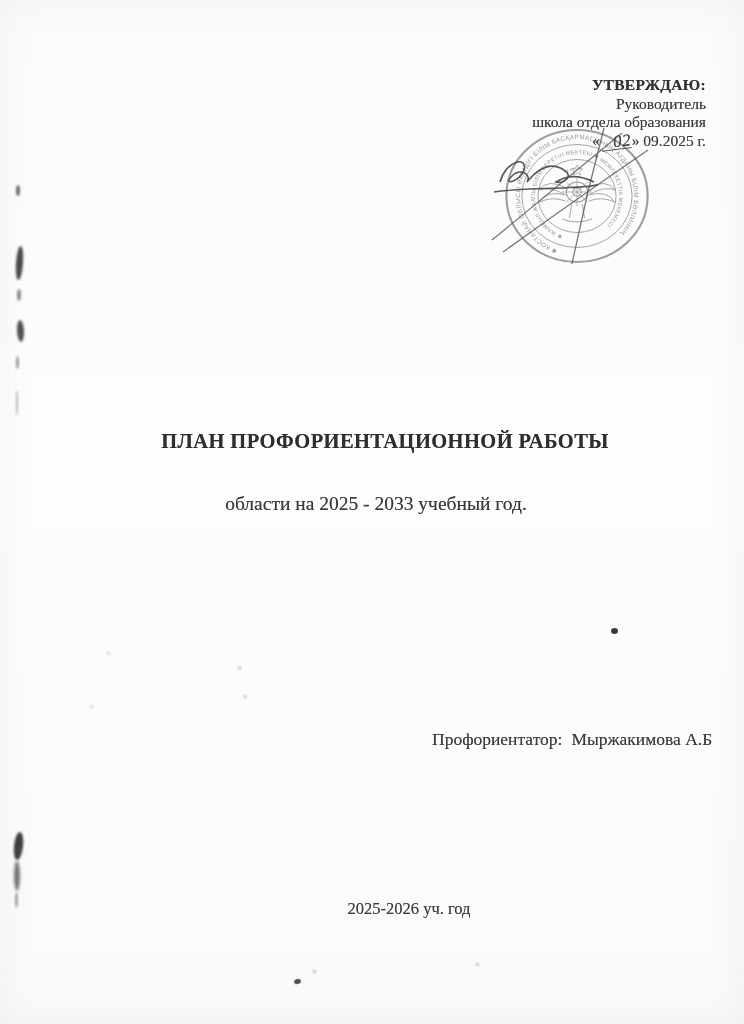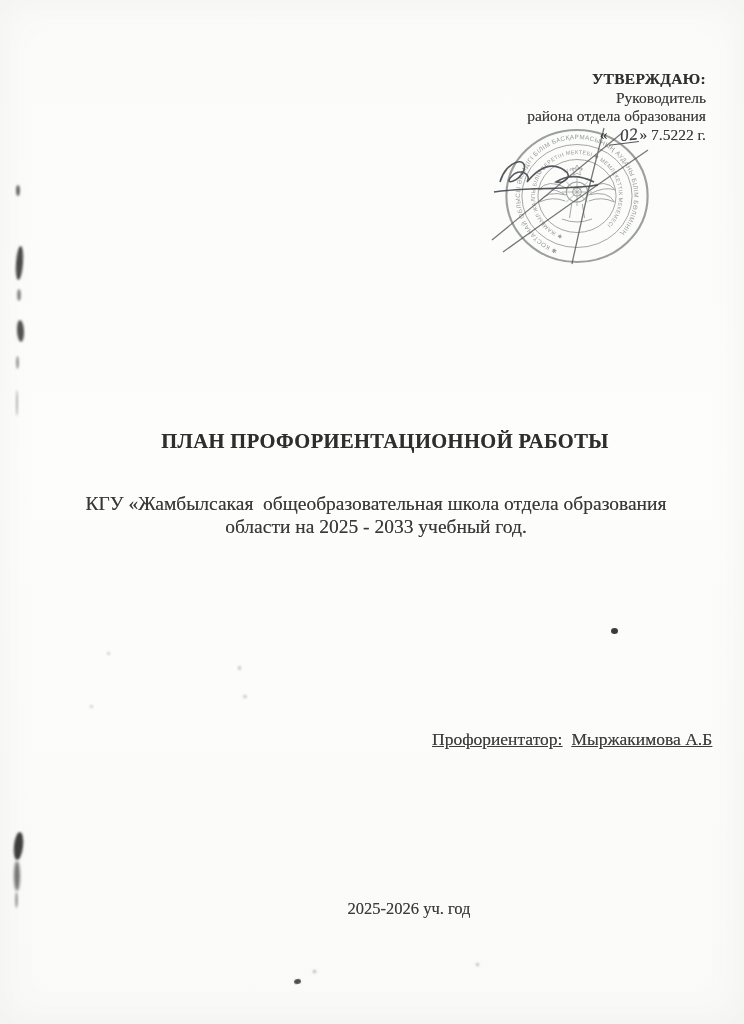--- a/index.html
+++ b/index.html
@@ -10,21 +10,21 @@
     background:linear-gradient(180deg,#fbfbf9 0%,#fdfdfc 45%,#fafaf8 100%);
     font-family:"Liberation Serif","DejaVu Serif",serif;
     color:#3a3a3a;
     overflow:hidden;
     box-shadow:inset 0 0 40px rgba(120,120,115,0.07);
   }
   .scan-text{ text-shadow:0 0 0.45px rgba(70,70,70,0.65); }
 
   
   .approval{
-    position:absolute; top:70px; right:38px; width:300px;
+    position:absolute; top:76px; right:38px; width:300px;
     text-align:right; font-size:15.5px; line-height:18.6px;
     z-index:3;
   }
   .approval-heading{ font-weight:bold; color:#303030; letter-spacing:0.3px; }
   .approval-line{ color:#3c3c3c; }
   .signer-line{ position:relative; }
   .date-line{ white-space:nowrap; }
   .hand-day{
     display:inline-block; width:30px;
     font-style:italic; font-size:17px; line-height:14px;
@@ -50,21 +50,21 @@
   .doc-subtitle{
     position:absolute; top:493px; left:56px; width:640px;
     text-align:center; font-size:19.5px; line-height:22.8px;
     color:#383838; z-index:2;
   }
   .subtitle-line{ white-space:pre; }
 
   
   .counselor{
     position:absolute; left:432px; top:729px;
-    font-size:17.5px; color:#3c3c3c; z-index:2; white-space:nowrap;text-decoration:underline;
+    font-size:17.5px; color:#3c3c3c; z-index:2; white-space:nowrap;
   }
   .counselor .name{ margin-left:9px; }
 
   
   .footer-year{
     position:absolute; top:899px; left:0; width:744px;
     text-align:center; transform:translateX(37px);
     font-size:16.5px; color:#3c3c3c; z-index:2;
   }
 
@@ -150,28 +150,27 @@
   <svg class="signature-svg" width="130" height="50" viewBox="0 0 130 50">
     <g stroke="#474750" stroke-width="1.6" fill="none" opacity="0.9">
       <path d="M14,30 C20,8 42,4 38,18 C34,30 16,34 26,24 C34,16 46,22 41,30 C54,14 66,10 78,18 C88,24 78,32 70,30 C82,22 96,24 108,30"></path>
       <path d="M8,40 C40,35 80,38 112,33" stroke-width="1.3"></path>
     </g>
   </svg>
 
   <div class="approval scan-text">
     <div class="approval-heading">УТВЕРЖДАЮ:</div>
     <div class="approval-line">Руководитель</div>
-    <div class="approval-line">района отдела образования</div>
-    <div class="approval-line date-line"><span>«</span><span class="hand-day">02</span><span>»</span><span> 7.5222 г.</span></div>
+    <div class="approval-line">школа отдела образования</div>
+    <div class="approval-line date-line"><span>«</span><span class="hand-day">02</span><span>»</span><span> 09.2025 г.</span></div>
   </div>
 
   <div class="doc-title scan-text">ПЛАН ПРОФОРИЕНТАЦИОННОЙ РАБОТЫ</div>
 
   <div class="doc-subtitle scan-text">
-    <div class="subtitle-line">КГУ «Жамбылсакая  общеобразовательная школа отдела образования</div>
     <div class="subtitle-line">области на 2025 - 2033 учебный год.</div>
   </div>
 
   <div class="counselor scan-text">
     <span>Профориентатор:</span><span class="name">Мыржакимова А.Б</span>
   </div>
 
   <div class="footer-year scan-text">2025-2026 уч. год</div>
 
   <div class="art a1"></div>

